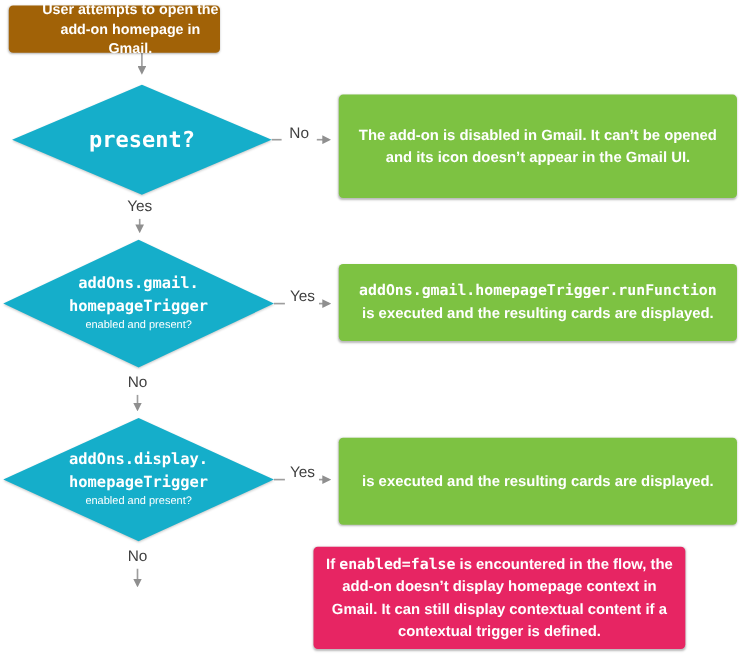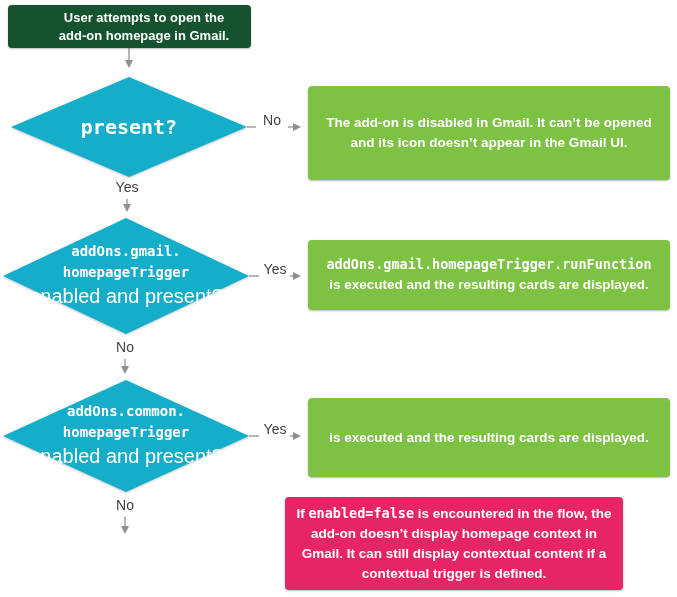--- a/index.html
+++ b/index.html
@@ -7,37 +7,37 @@
     position:relative; width:677px; height:597px; background:#ffffff;
     font-family:"Liberation Sans", sans-serif; overflow:hidden;
   }
   svg.layer { position:absolute; left:0; top:0; width:677px; height:597px; }
   .box {
     position:absolute; border-radius:4px; color:#fff;
     display:flex; flex-direction:column; align-items:center; justify-content:center;
     text-align:center; font-weight:700; box-shadow:0 1px 2px rgba(0,0,0,.28);
     box-sizing:border-box;
   }
-  .box-start   { left:8px;   top:5px;   width:243px; height:43px; background:#14532d; font-size:13px; line-height:1.35;padding-left:29px; }
+  .box-start   { left:8px;   top:5px;   width:192px; height:43px; background:#a16207; font-size:13px; line-height:1.35;padding-left:29px; }
   .box-start .inner { max-width:180px; }
   .box-green-1 { left:308px; top:86px;  width:362px; height:94px; background:#7DC242; font-size:13.5px; line-height:1.45; padding:0 10px; }
   .box-green-2 { left:308px; top:240px; width:362px; height:70px; background:#7DC242; font-size:13.5px; line-height:1.45; }
   .box-green-3 { left:308px; top:398px; width:362px; height:79px; background:#7DC242; font-size:13.5px; line-height:1.45; }
   .box-green-4 { left:3px;   top:541px; width:249px; height:51px; background:#7DC242; font-size:13.5px; }
   .box-pink    { left:285px; top:497px; width:338px; height:93px; background:#E72563; font-size:13.5px; line-height:1.5; padding:0 8px; }
   .code { font-family:"DejaVu Sans Mono", monospace; font-weight:700; }
   .diamond-text {
     position:absolute; color:#fff; text-align:center; font-size:14px; line-height:1.45;
     display:flex; flex-direction:column; align-items:center; justify-content:center;
   }
   .dt-1 { left:29px;  top:100px; width:200px; height:54px; }
   .dt-2 { left:16px;  top:245px; width:220px; height:62px; }
   .dt-3 { left:16px;  top:405px; width:220px; height:62px; }
   .diamond-text .code { font-size:14px; }
-  .dq { font-size:20px; font-weight:400; }
+  .dq { font-size:10px; font-weight:400; }
   .dq-mono { font-family:"DejaVu Sans Mono", monospace; font-weight:700; font-size:20px; }
   .edge-label {
     position:absolute; width:40px; text-align:center;
     font-size:14px; color:#3f3f3f; font-weight:400;
   }
   .lbl-no1  { left:252px; top:112px; }
   .lbl-yes1 { left:107px; top:179px; }
   .lbl-yes2 { left:255px; top:261px; }
   .lbl-no2  { left:105px; top:339px; }
   .lbl-yes3 { left:255px; top:421px; }
@@ -90,21 +90,21 @@
     <span class="code">homepageTrigger</span>
     <span class="dq">enabled and present?</span>
   </div>
 
   <div class="box box-green-2">
     <span class="code">addOns.gmail.homepageTrigger.runFunction</span>
     <span>is executed and the resulting cards are displayed.</span>
   </div>
 
   <div class="diamond-text dt-3">
-    <span class="code">addOns.common.</span>
+    <span class="code">addOns.display.</span>
     <span class="code">homepageTrigger</span>
     <span class="dq">enabled and present?</span>
   </div>
 
   <div class="box box-green-3">
     <span>is executed and the resulting cards are displayed.</span>
   </div>
 
 
   <div class="box box-pink">

